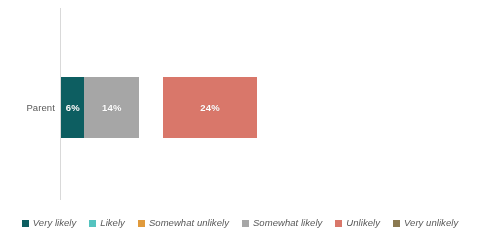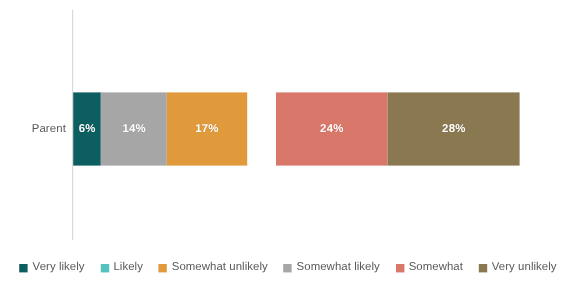--- a/index.html
+++ b/index.html
@@ -98,20 +98,21 @@
     justify-content: center;
     gap: 13px;
   }
 
   .legend-item {
     display: flex;
     flex-direction: row;
     align-items: center;
     gap: 4px;
     white-space: nowrap;
+    font-style: italic;
   }
 
   .legend-swatch {
     width: 7px;
     height: 7px;
     flex: 0 0 auto;
     display: block;
   }
 
   .legend-label {
@@ -133,28 +134,22 @@
     <div class="category-label">Parent</div>
 
     <div class="bar-track">
 
     <div class="bar-segment" style="flex: 0 0 6%; background: rgb(13, 94, 97);">
           <span class="segment-value">6%</span>
         </div>
         <div class="bar-segment" style="flex: 0 0 14%; background: rgb(166, 166, 166);">
           <span class="segment-value">14%</span>
         </div>
-        <div class="bar-segment" style="flex: 0 0 17%; background: rgb(224, 154, 60);">
-          <span class="segment-value">17%</span>
-        </div>
         <div class="bar-segment" style="flex: 0 0 24%; background: rgb(217, 119, 106); margin-left: 24px;">
           <span class="segment-value">24%</span>
-        </div>
-        <div class="bar-segment" style="flex: 0 0 28%; background: rgb(138, 121, 80);">
-          <span class="segment-value">28%</span>
         </div>
       </div>
 
   </div>
 
   <div class="legend">
 
   <div class="legend-item">
         <span class="legend-swatch" style="background: rgb(13, 94, 97);"></span>
         <span class="legend-label">Very likely</span>
@@ -166,21 +161,21 @@
       <div class="legend-item">
         <span class="legend-swatch" style="background: rgb(224, 154, 60);"></span>
         <span class="legend-label">Somewhat unlikely</span>
       </div>
       <div class="legend-item">
         <span class="legend-swatch" style="background: rgb(166, 166, 166);"></span>
         <span class="legend-label">Somewhat likely</span>
       </div>
       <div class="legend-item">
         <span class="legend-swatch" style="background: rgb(217, 119, 106);"></span>
-        <span class="legend-label">Somewhat</span>
+        <span class="legend-label">Unlikely</span>
       </div>
       <div class="legend-item">
         <span class="legend-swatch" style="background: rgb(138, 121, 80);"></span>
         <span class="legend-label">Very unlikely</span>
       </div>
     </div>
 
 </div>
 
 </body></html>

